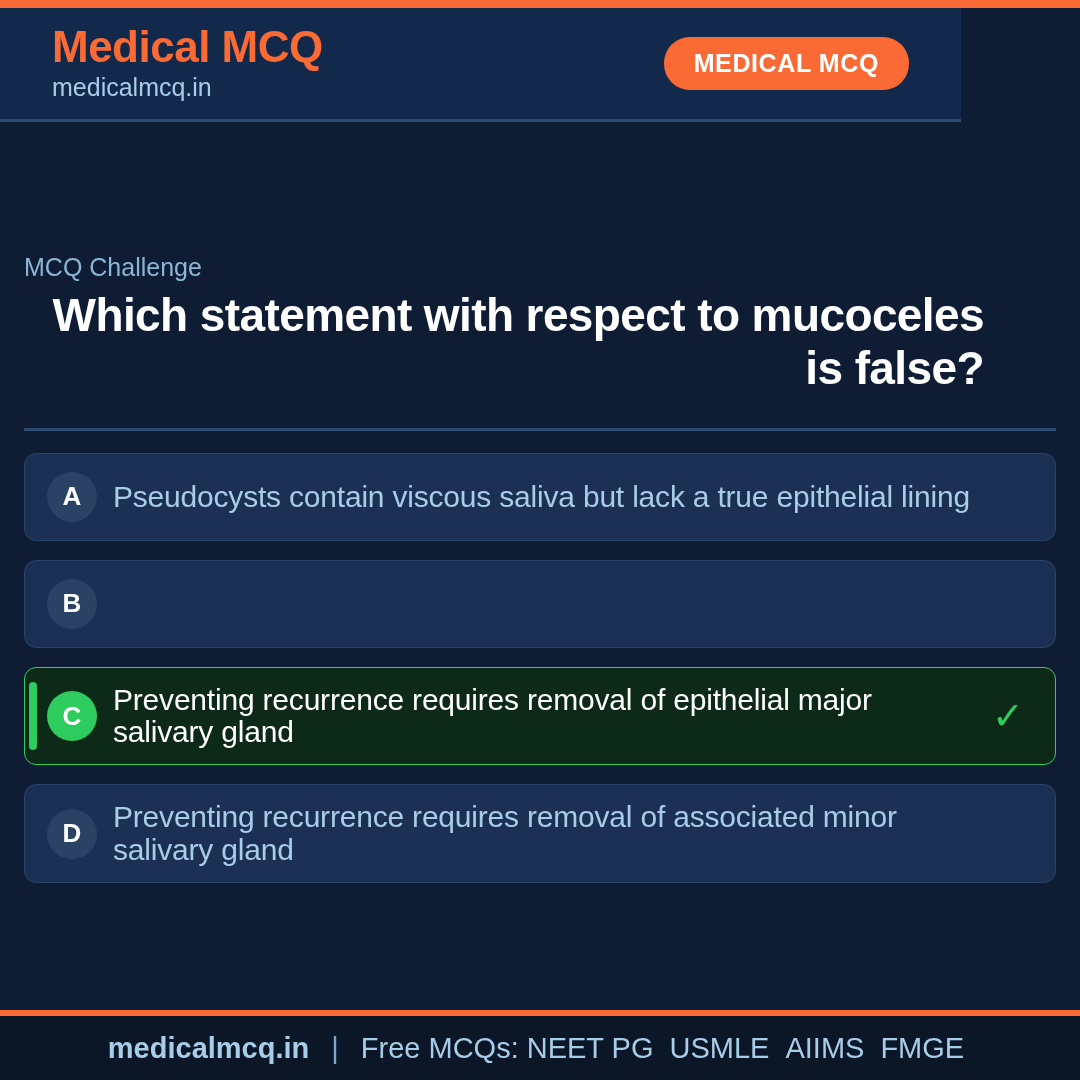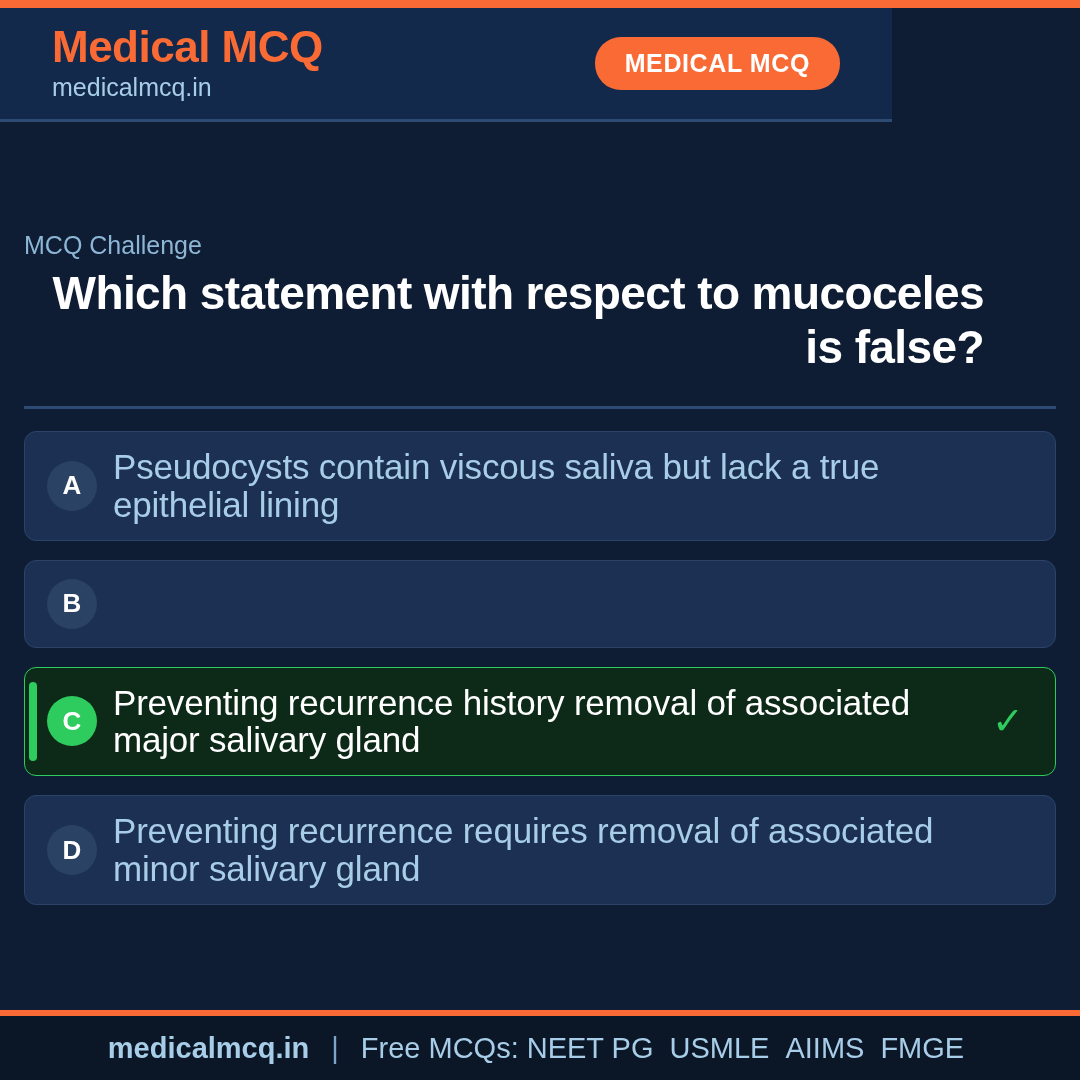--- a/index.html
+++ b/index.html
@@ -14,21 +14,21 @@
   
   .top-accent {
     position:absolute; top:0; left:0;
     width:1080px; height:8px;
     background:#f96a35;
   }
 
   
   .header {
     position:absolute; top:8px; left:0;
-    width:892px; height:114px;
+    width:961px; height:114px;
     background:#13294b;
     border-bottom:3px solid #2c4a72;
     display:flex; align-items:center;
     padding:0 52px;
   }
   .brand { display:flex; flex-direction:column; justify-content:center; }
   .brand-title {
     font-size:44px; font-weight:bold; color:#f96a35;
     letter-spacing:-0.5px; line-height:1.05;
   }
@@ -84,21 +84,21 @@
   .opt-badge {
     flex:0 0 auto;
     width:50px; height:50px; border-radius:50%;
     background:#2a4264;
     color:#ffffff;
     font-size:26px; font-weight:bold;
     display:flex; align-items:center; justify-content:center;
     margin-right:16px;
   }
   .opt-text {
-    font-size:35px; color:#a8cde8;
+    font-size:30px; color:#a8cde8;
     line-height:1.08; letter-spacing:-0.2px;
     flex:1 1 auto;
   }
   .opt-check {
     flex:0 0 auto;
     width:46px; text-align:center;
     font-size:38px; color:#2ecc5f;
     margin-left:10px;
   }
   .opt-check.hidden { visibility:hidden; }
@@ -158,21 +158,21 @@
         <div class="opt-text">Pseudocysts contain viscous saliva but lack a true epithelial lining</div>
         <div class="opt-check hidden">✓</div>
       </div>
       <div class="option">
         <div class="opt-badge">B</div>
         <div class="opt-check hidden">✓</div>
       </div>
       <div class="option correct">
         <div class="accent-bar"></div>
         <div class="opt-badge">C</div>
-        <div class="opt-text">Preventing recurrence history removal of associated major salivary gland</div>
+        <div class="opt-text">Preventing recurrence requires removal of epithelial major salivary gland</div>
         <div class="opt-check">✓</div>
       </div>
       <div class="option">
         <div class="opt-badge">D</div>
         <div class="opt-text">Preventing recurrence requires removal of associated minor salivary gland</div>
         <div class="opt-check hidden">✓</div>
       </div>
     </div>
 </div>
 

